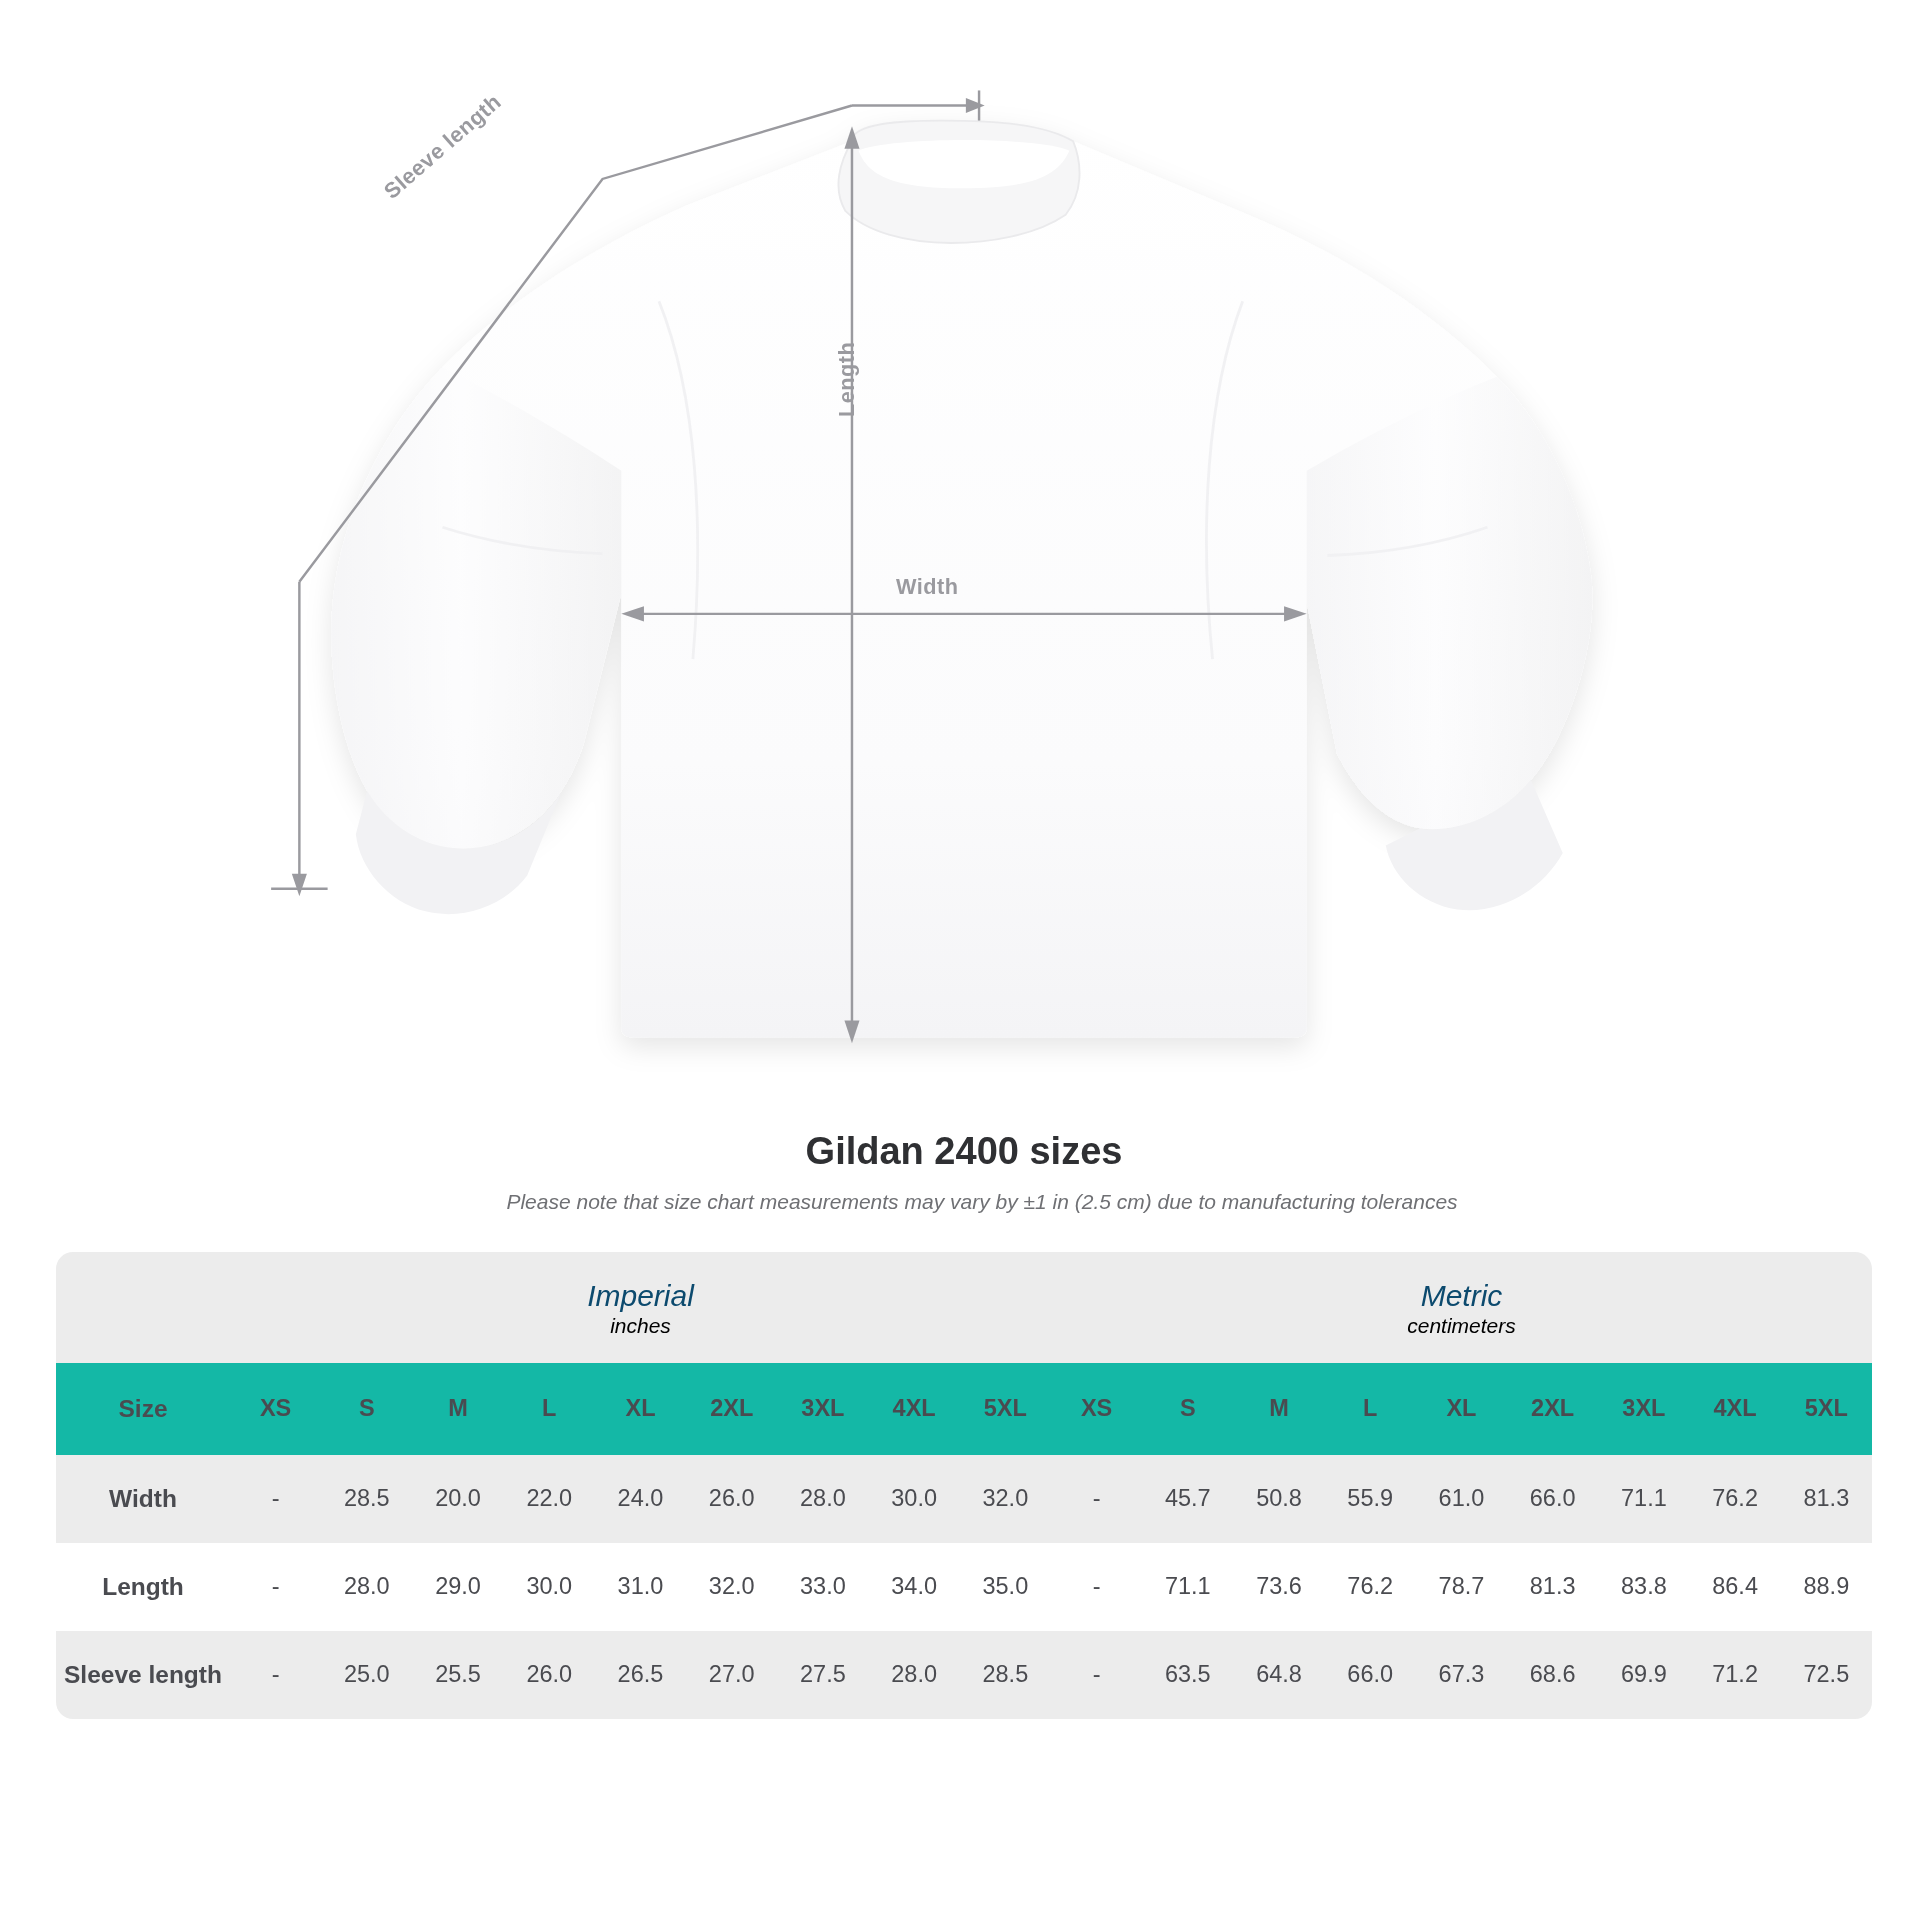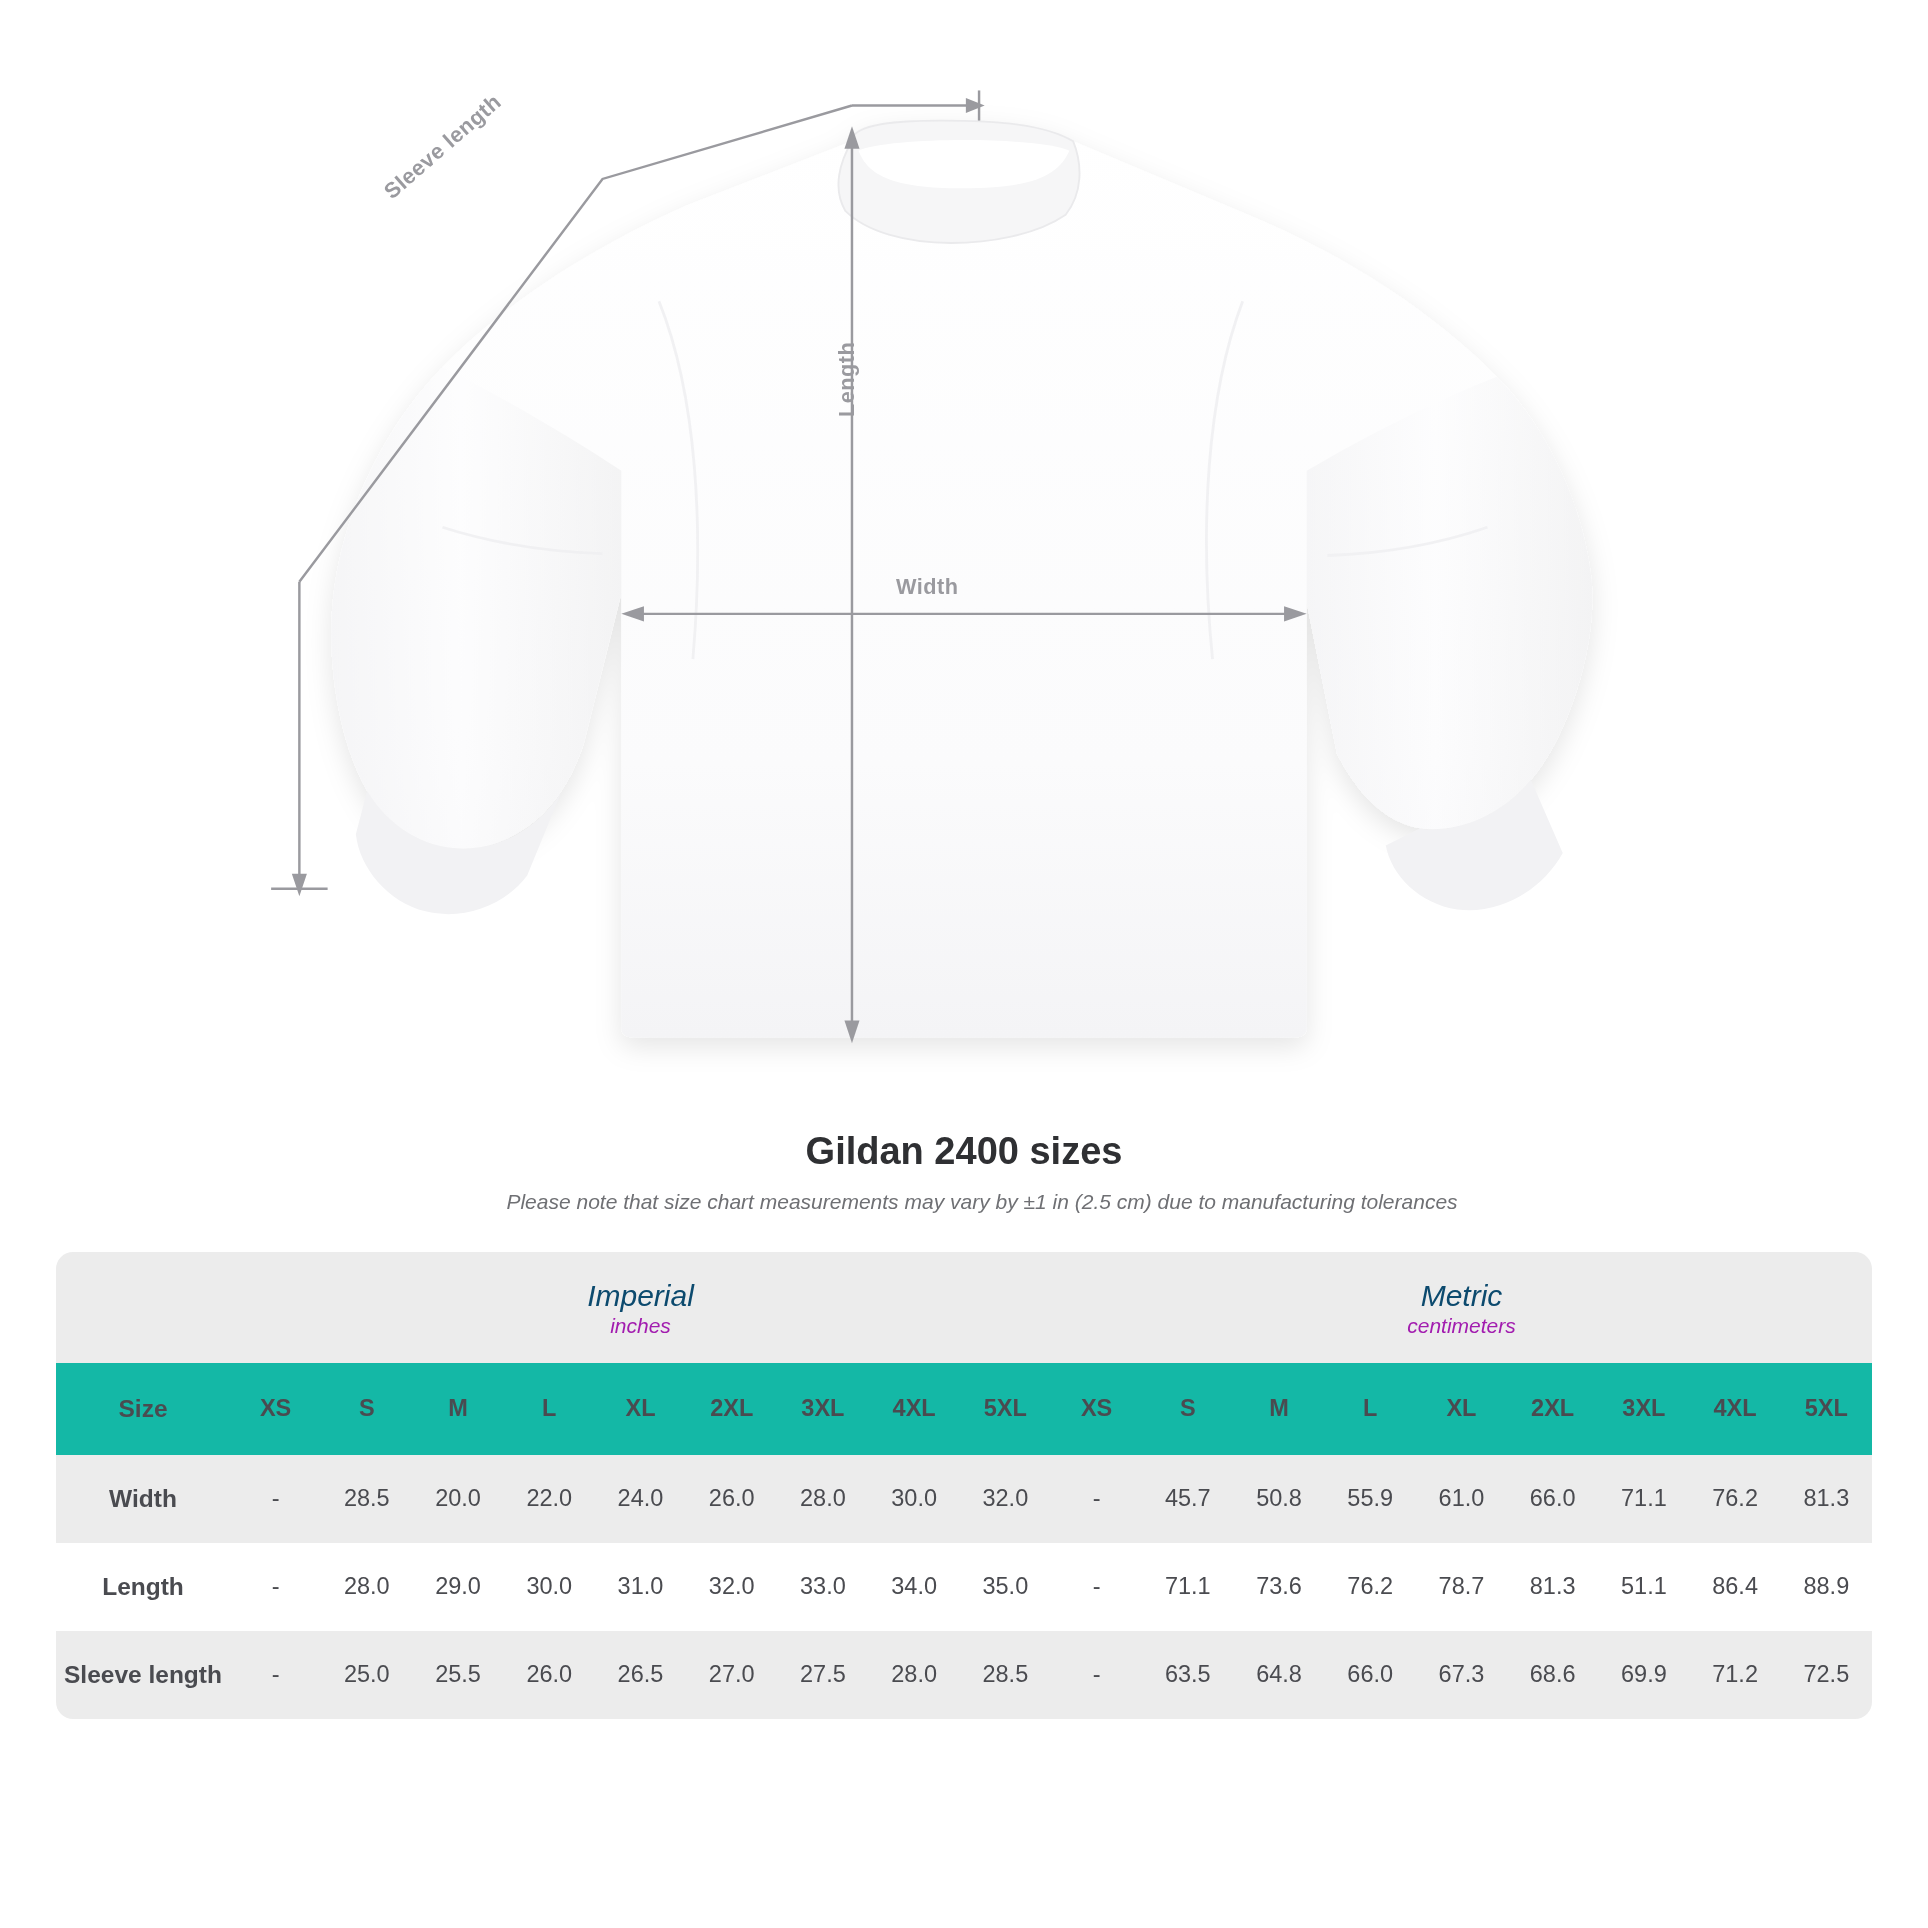--- a/index.html
+++ b/index.html
@@ -98,21 +98,21 @@
   .unit-title {
     font-size: 30px;
     font-style: italic;
     font-weight: normal;
     color: #0c4a6e;
     line-height: 1.25;
   }
   .unit-sub {
     font-size: 21px;
     font-style: italic;
-    color: #a21caf;
+    color: #000000;
     font-weight: normal;
   }
   .head-row th {
     background: #14b8a6;
     padding: 32px 0;
     font-size: 24.5px;
     font-weight: bold;
     color: #59595e;
   }
   .head-row th.rowlabel {
@@ -300,21 +300,21 @@
           <td>32.0</td>
           <td>33.0</td>
           <td>34.0</td>
           <td>35.0</td>
           <td>-</td>
           <td>71.1</td>
           <td>73.6</td>
           <td>76.2</td>
           <td>78.7</td>
           <td>81.3</td>
-          <td>51.1</td>
+          <td>83.8</td>
           <td>86.4</td>
           <td>88.9</td>
         </tr>
         <tr class="alt">
           <td>Sleeve length</td>
           <td>-</td>
           <td>25.0</td>
           <td>25.5</td>
           <td>26.0</td>
           <td>26.5</td>

